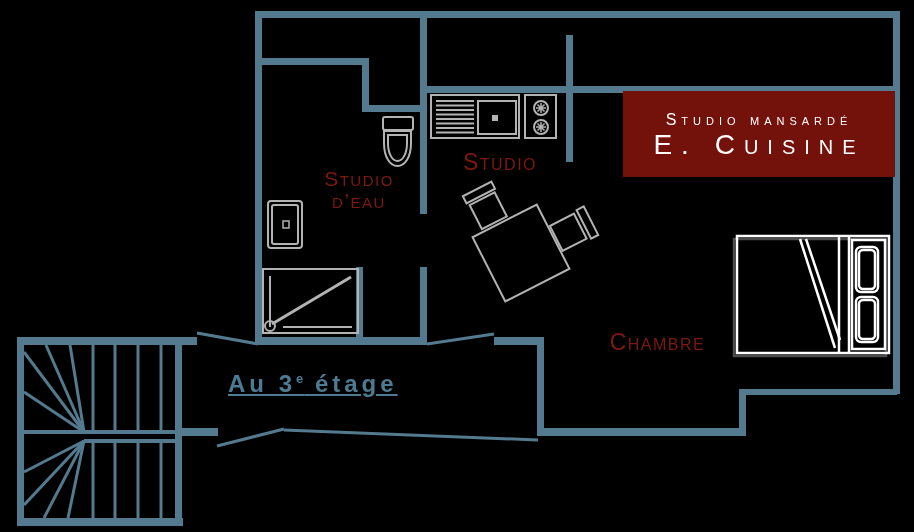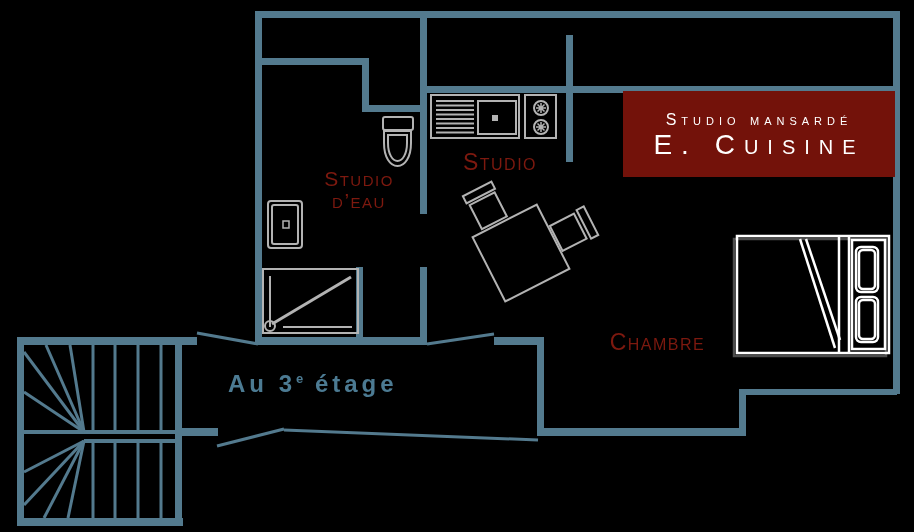--- a/index.html
+++ b/index.html
@@ -13,21 +13,21 @@
   .fxthick{stroke:var(--fixture);stroke-width:3;fill:none;}
   .fxfill{fill:var(--fixture);stroke:none;}
   .bedline{stroke:var(--bed);stroke-width:2.5;fill:none;}
   .bedshadow{stroke:var(--bed-shadow);stroke-width:2.5;fill:none;}
   .room-label{position:absolute;color:var(--label);font-variant:small-caps;
               letter-spacing:1.5px;text-align:center;line-height:1.05;}
   .lbl-salle{left:316px;top:168px;width:86px;font-size:21px;}
   .lbl-cuisine{left:450px;top:150px;width:100px;font-size:23px;}
   .lbl-chambre{left:600px;top:330px;width:115px;font-size:23px;}
   .corridor-label{position:absolute;left:228px;top:370px;color:var(--corridor-text);
-              font-size:24px;letter-spacing:4px;font-weight:bold;}
+              font-size:24px;letter-spacing:4px;font-weight:bold;text-decoration:underline;}
   .corridor-label sup{font-size:13px;letter-spacing:1px;}
   .banner{position:absolute;left:623px;top:91px;width:272px;height:86px;
           background:var(--banner-bg);color:var(--banner-text);text-align:center;
           font-variant:small-caps;}
   .banner .l1{margin-top:20px;font-size:16px;letter-spacing:5px;}
   .banner .l2{font-size:28px;letter-spacing:9px;}
 </style>
 </head>
 <body>
 

